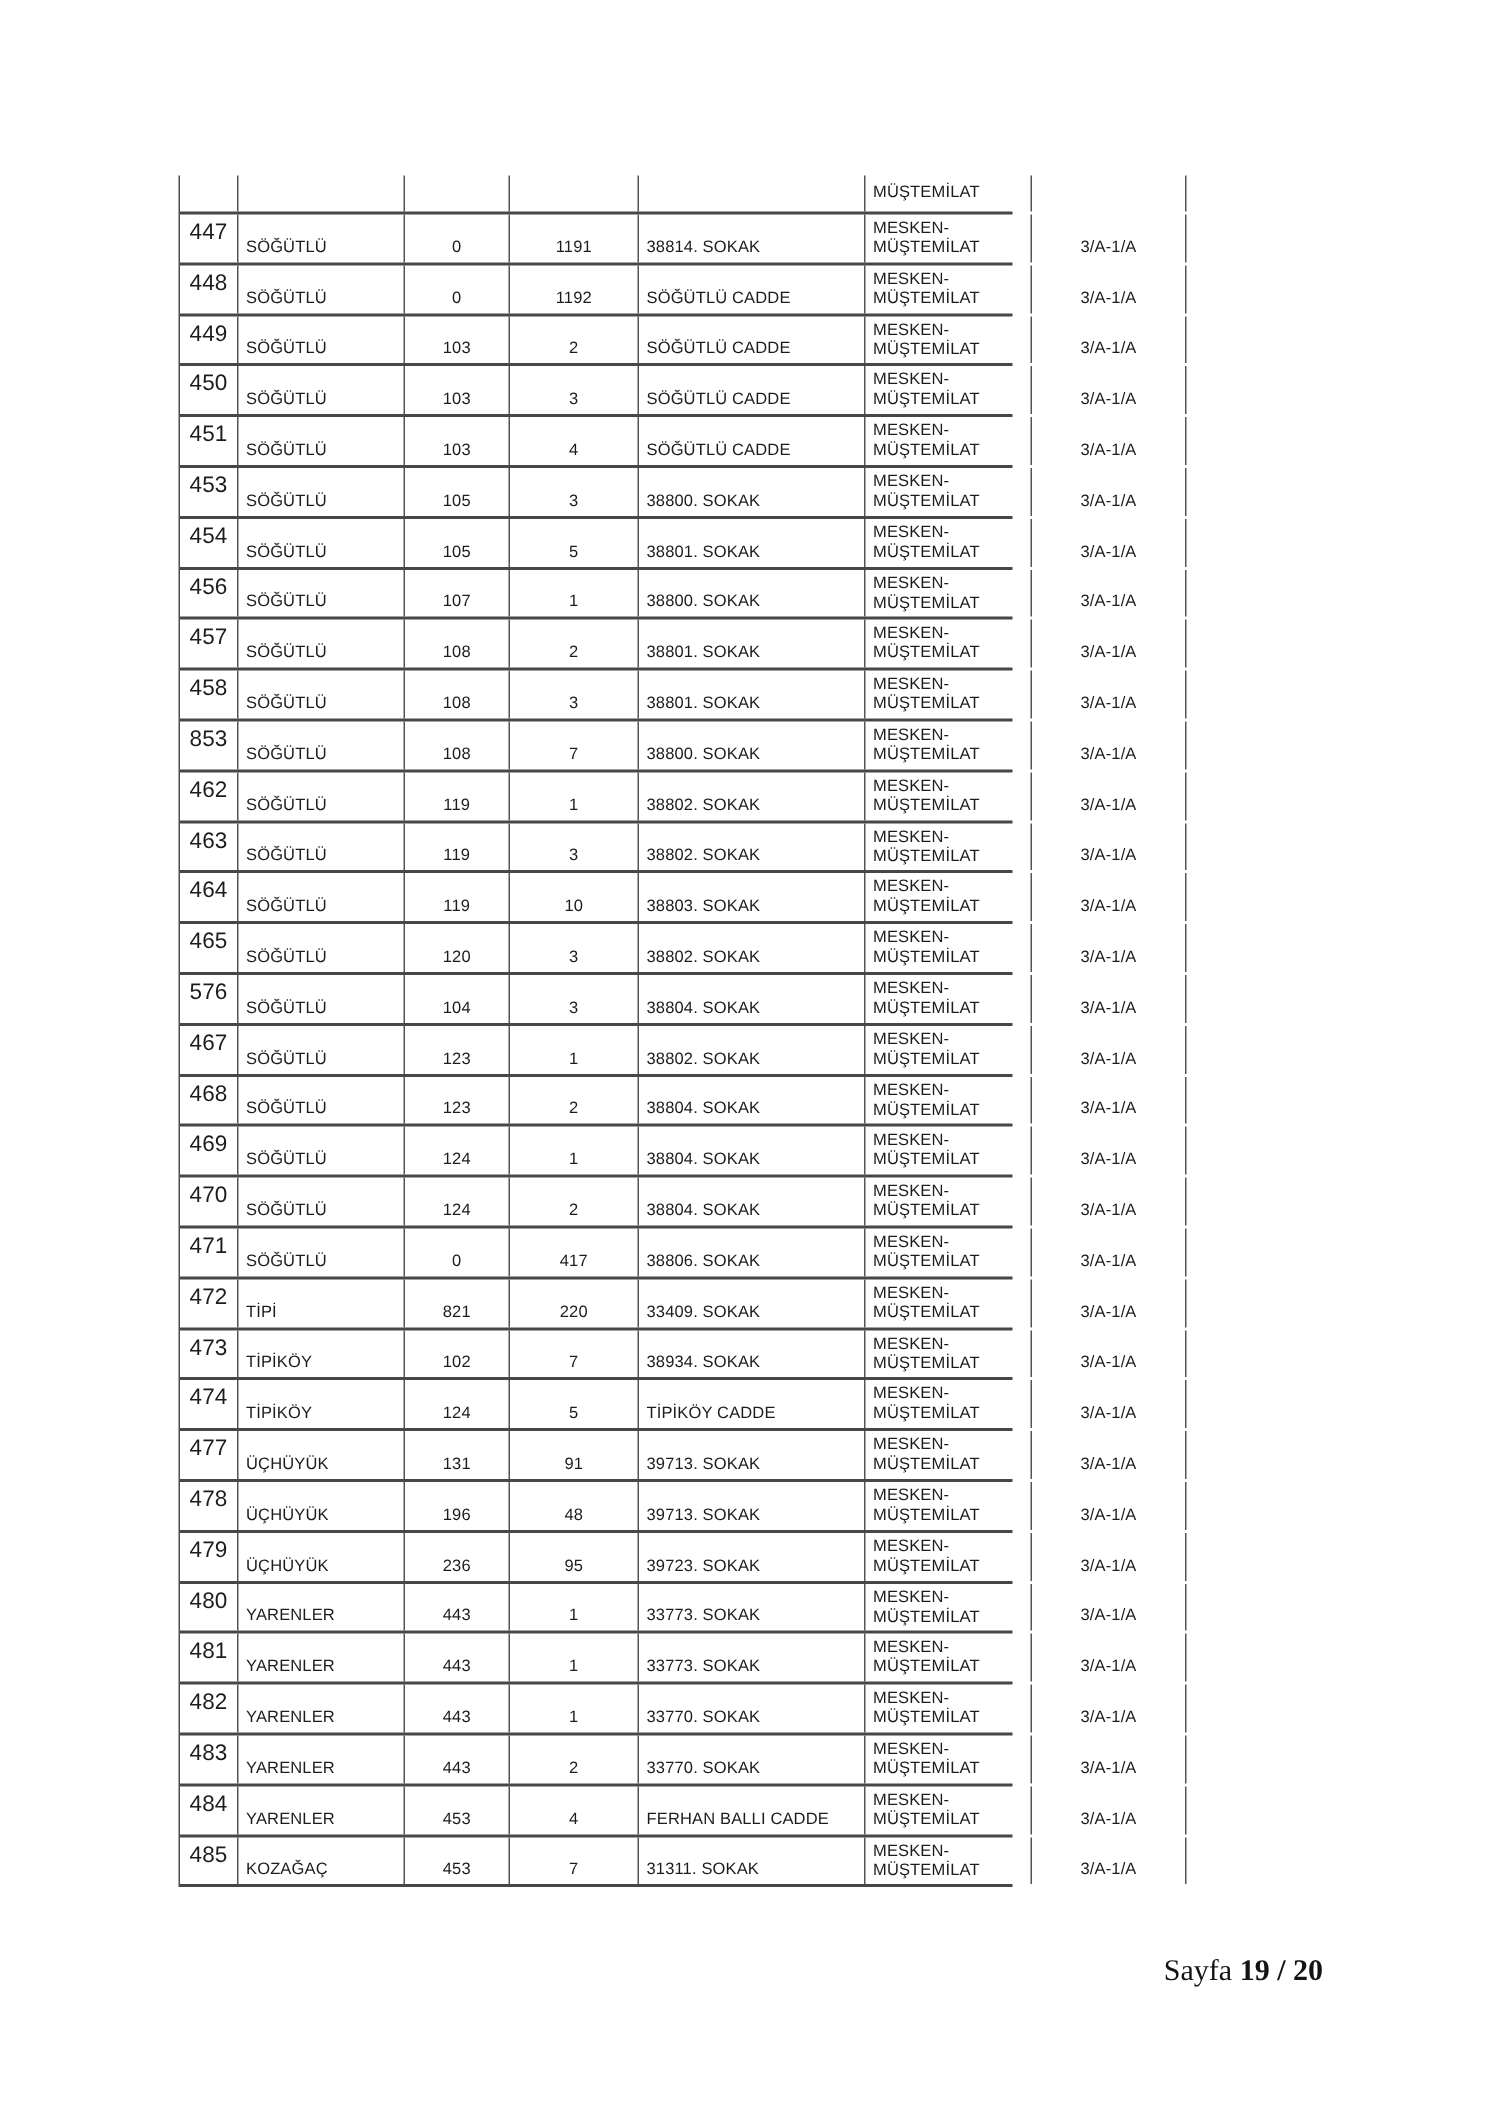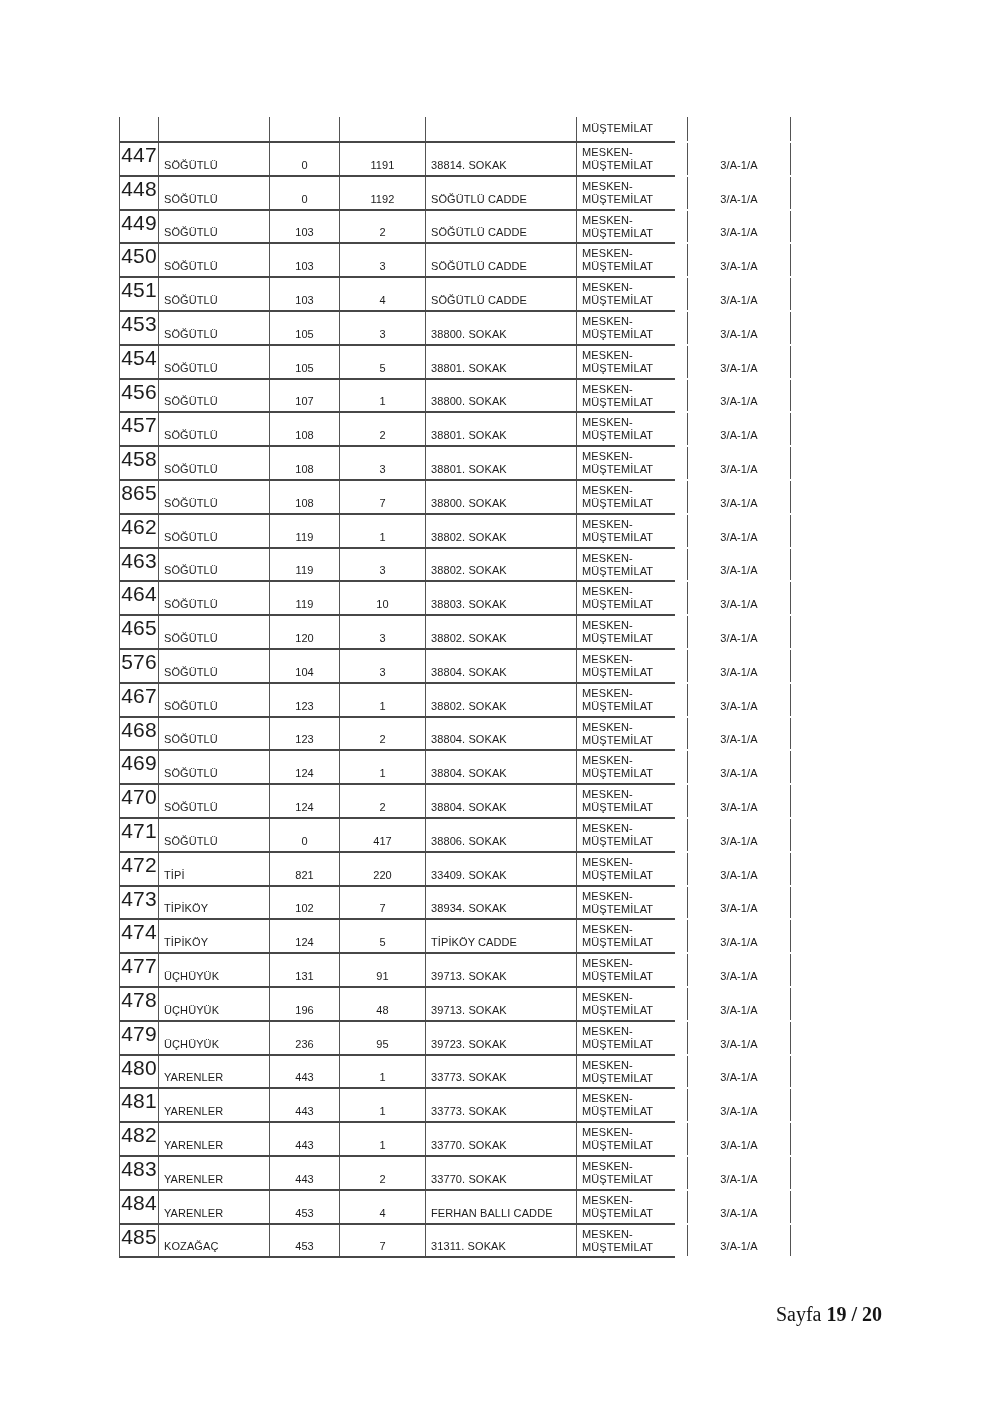--- a/index.html
+++ b/index.html
@@ -44,21 +44,21 @@
     display: flex;
     align-items: flex-end;
     overflow: hidden;
     padding: 0 5px 4px 5px;
     font-size: 11px;
     line-height: 12px;
     letter-spacing: 0.1px;
     white-space: nowrap;
   }
   .c-no {
-    font-size: 21px;
+    font-size: 15px;
     line-height: 15px;
     align-items: flex-start;
     justify-content: center;
     padding: 4px 2px 0 2px;
   }
   .c-num, .c-code {
     justify-content: center;
   }
   .c-type {
     flex-direction: column;
@@ -231,21 +231,21 @@
           <div class="cell c-num">3</div>
           <div class="cell c-street">38801. SOKAK</div>
           <div class="cell c-type">
             <span>MESKEN-</span>
             <span>MÜŞTEMİLAT</span>
           </div>
           <div class="cell c-code">3/A-1/A</div>
         </div>
 
         <div class="row">
-          <div class="cell c-no">865</div>
+          <div class="cell c-no">853</div>
           <div class="cell c-name">SÖĞÜTLÜ</div>
           <div class="cell c-num">108</div>
           <div class="cell c-num">7</div>
           <div class="cell c-street">38800. SOKAK</div>
           <div class="cell c-type">
             <span>MESKEN-</span>
             <span>MÜŞTEMİLAT</span>
           </div>
           <div class="cell c-code">3/A-1/A</div>
         </div>

